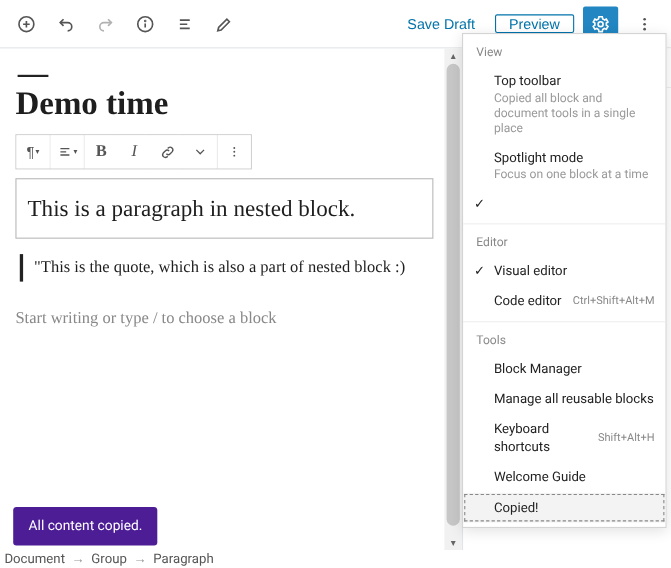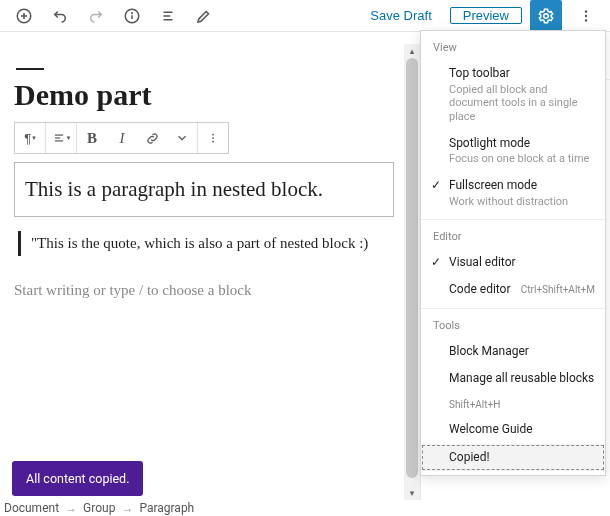--- a/index.html
+++ b/index.html
@@ -1,17 +1,17 @@
 <!DOCTYPE html>
 <html><head>
 <meta charset="utf-8">
 <style>
   * { margin: 0; padding: 0; box-sizing: border-box; }
   body { font-family: -apple-system, BlinkMacSystemFont, "Segoe UI", Roboto, sans-serif; font-size: 13px; color: #1e1e1e; width: 610px; height: 516px; overflow: hidden; position: relative; background: #fff; }
-  .topbar { height: 32px; border-bottom: 1px solid #e2e4e7; display: flex; align-items: center; padding: 0 8px; gap: 4px; }
+  .topbar { height: 44px; border-bottom: 1px solid #e2e4e7; display: flex; align-items: center; padding: 0 8px; gap: 4px; }
   .icon-btn { width: 32px; height: 32px; display: inline-flex; align-items: center; justify-content: center; background: transparent; border: none; border-radius: 2px; color: #555; cursor: pointer; }
   .icon-btn svg { width: 18px; height: 18px; }
   .spacer { flex: 1; }
   .link-btn { background: none; border: none; color: #0073aa; font-size: 13px; padding: 6px 10px; cursor: pointer; }
   .btn-outline { border: 1px solid #0073aa; color: #0073aa; background: #fff; padding: 0 12px; font-size: 13px; border-radius: 2px; cursor: pointer; }
   .btn-primary { background: #2186c1; color: #fff; border: none; padding: 7px 12px; font-size: 13px; border-radius: 2px; cursor: pointer; }
   .btn-settings { background: #2186c1; color: #fff; border: none; width: 32px; height: 32px; display: inline-flex; align-items: center; justify-content: center; border-radius: 2px; cursor: pointer; }
   .top-right { display: flex; align-items: center; gap: 8px; }
   .editor { position: absolute; top: 44px; left: 0; right: 190px; bottom: 16px; overflow: hidden; padding: 24px 14px 0 14px; }
   .editor-inner { max-width: 380px; }
@@ -107,21 +107,21 @@
           <circle cx="12" cy="12" r="1.6"></circle>
           <circle cx="12" cy="18" r="1.6"></circle>
         </svg>
     </button>
   </div>
 </div>
 
 <div class="editor">
   <div class="editor-inner">
     <hr class="title-hr">
-    <h1 class="title">Demo part</h1>
+    <h1 class="title">Demo time</h1>
 
     <div class="block-toolbar">
       <button class="toolbar-btn">
           <span>¶</span>
           <span class="caret">▾</span>
         </button>
       <span class="toolbar-sep"></span>
       <button class="toolbar-btn">
         <svg viewBox="0 0 24 24" width="14" height="14" fill="none" stroke="currentColor" stroke-width="2">
             <line x1="5" y1="7" x2="19" y2="7"></line>
@@ -189,24 +189,20 @@
     </div>
     <div class="menu-item">
       <span class="menu-check"></span>
       <span class="menu-text">
         <div class="menu-label">Spotlight mode</div>
         <div class="menu-desc">Focus on one block at a time</div>
       </span>
     </div>
     <div class="menu-item">
       <span class="menu-check">✓</span>
-      <span class="menu-text">
-        <div class="menu-label">Fullscreen mode</div>
-        <div class="menu-desc">Work without distraction</div>
-      </span>
     </div>
   </div>
 
   <div class="menu-section">
     <div class="menu-heading">Editor</div>
     <div class="menu-item">
       <span class="menu-check">✓</span>
       <span class="menu-text">
           <div class="menu-label">Visual editor</div>
         </span>
@@ -229,20 +225,23 @@
         </span>
     </div>
     <div class="menu-item">
       <span class="menu-check"></span>
         <span class="menu-text">
           <div class="menu-label">Manage all reusable blocks</div>
         </span>
     </div>
     <div class="menu-item">
       <span class="menu-check"></span>
+        <span class="menu-text">
+          <div class="menu-label">Keyboard shortcuts</div>
+        </span>
       <span class="menu-shortcut">Shift+Alt+H</span>
     </div>
     <div class="menu-item">
       <span class="menu-check"></span>
         <span class="menu-text">
           <div class="menu-label">Welcome Guide</div>
         </span>
     </div>
     <div class="menu-item highlight">
       <span class="menu-check"></span>

